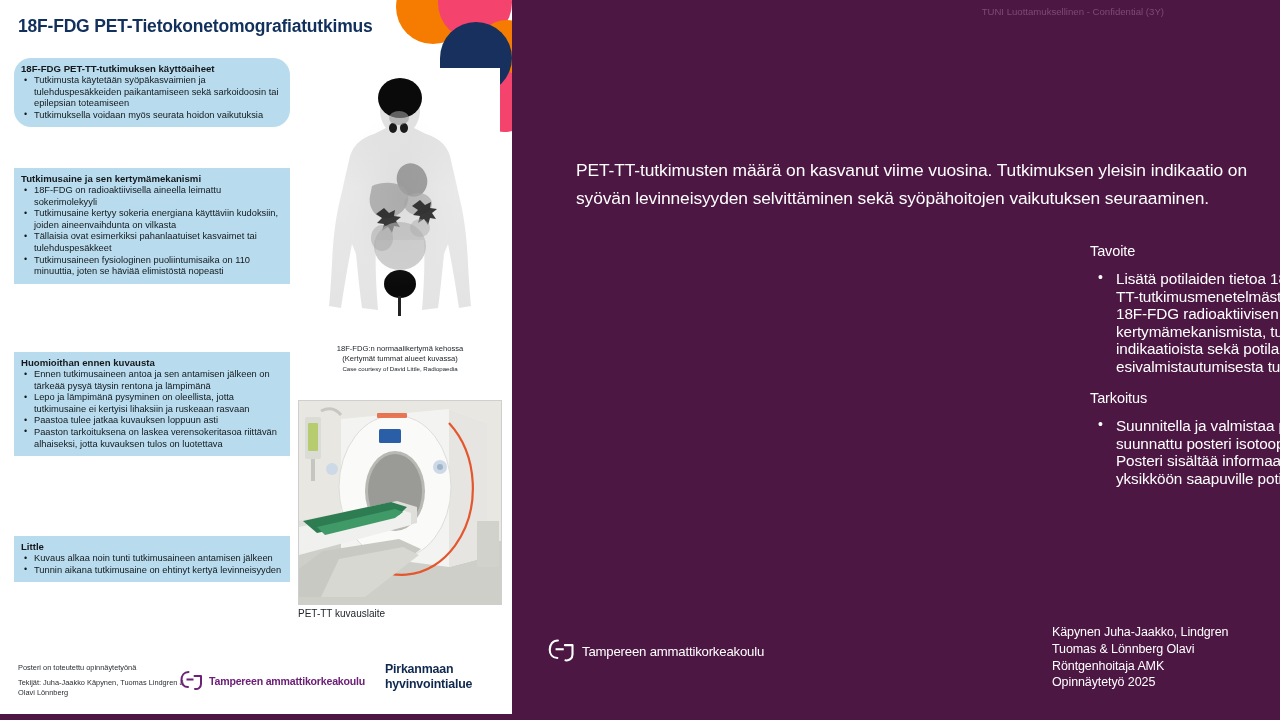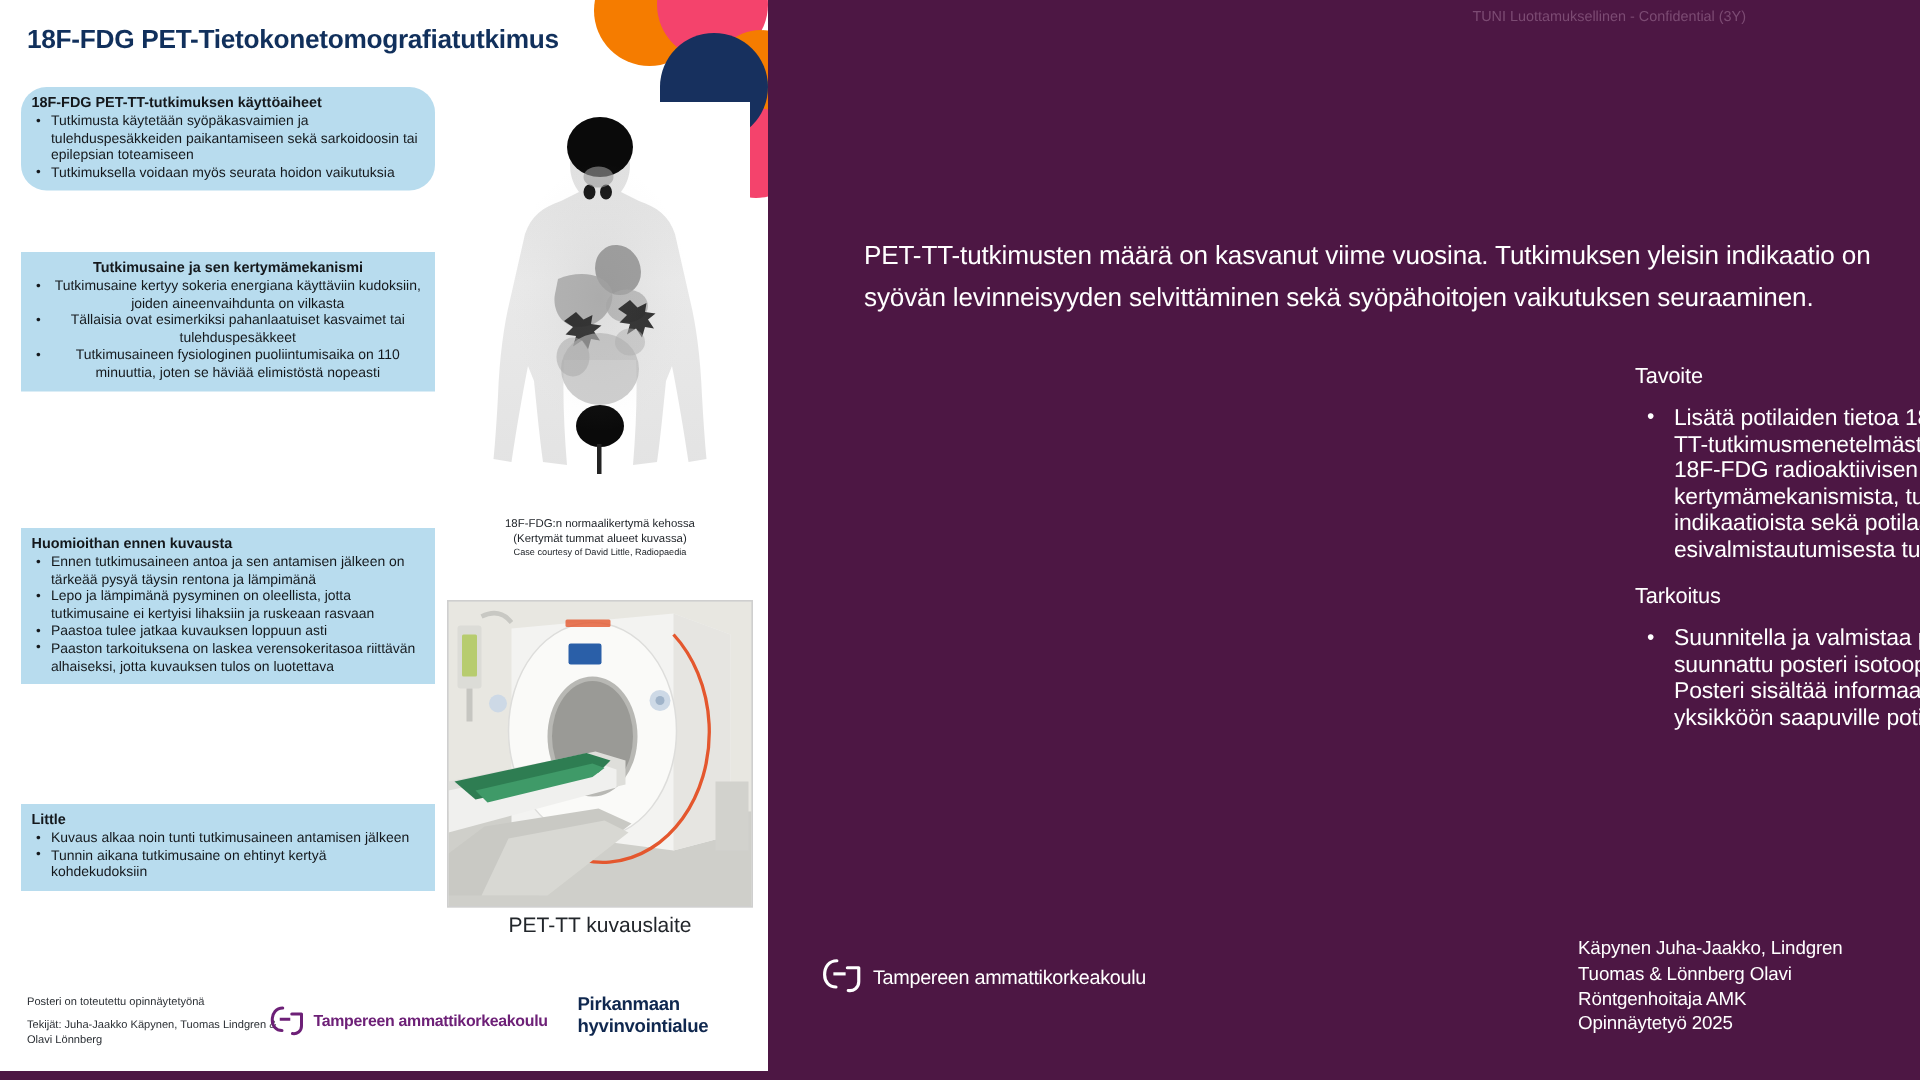--- a/index.html
+++ b/index.html
@@ -47,21 +47,21 @@
     position: relative;
     font-size: 9.3px; line-height: 11.6px;
     padding-left: 13px; margin-bottom: 0px;
   }
   .infobox li::before {
     content: "\2022"; position: absolute; left: 3px; top: -0.5px;
     font-size: 9px;
   }
 
   #box1 { left: 14px; top: 58px;  width: 276px; border-radius: 17px; }
-  #box2 { left: 14px; top: 168px; width: 276px; text-align: center; }
+  #box2 { left: 14px; top: 168px; width: 276px; }
   #box3 { left: 14px; top: 352px; width: 276px; }
   #box4 { left: 14px; top: 536px; width: 276px; }
 
   
   #pet-fig { position: absolute; left: 300px; top: 68px; width: 200px; height: 318px; }
   #pet-img {
     position: absolute; left: 0; top: 0; width: 200px; height: 272px;
     background: #ffffff;
     overflow: hidden;
   }
@@ -75,21 +75,21 @@
 
   
   #ct-fig { position: absolute; left: 298px; top: 400px; width: 204px; height: 228px; }
   #ct-img {
     position: absolute; left: 0; top: 0; width: 204px; height: 205px;
     background: #d9d9d6; overflow: hidden;
     border: 1px solid #cfcfcf;
   }
   #ct-caption {
     position: absolute; left: 0; top: 208px; width: 204px;
-    text-align: center; font-size: 14px; color: #22262b;
+    text-align: left; font-size: 10px; color: #22262b;
   }
 
   
   #poster-foot { position: absolute; left: 18px; top: 662px; width: 180px; color: #2a2e33; }
   #poster-foot .f1 { font-size: 7.4px; line-height: 11px; margin-bottom: 5px; }
   #poster-foot .f2 { font-size: 7.4px; line-height: 10px; }
 
   #logo-tamk-poster {
     position: absolute; left: 180px; top: 670px;
     display: flex; align-items: center; gap: 5px;
@@ -178,41 +178,42 @@
       <h3>18F-FDG PET-TT-tutkimuksen käyttöaiheet</h3>
       <ul>
         <li>Tutkimusta käytetään syöpäkasvaimien ja tulehduspesäkkeiden paikantamiseen sekä sarkoidoosin tai epilepsian toteamiseen</li>
         <li>Tutkimuksella voidaan myös seurata hoidon vaikutuksia</li>
       </ul>
     </div>
 
     <div class="infobox" id="box2">
       <h3>Tutkimusaine ja sen kertymämekanismi</h3>
       <ul>
+        <li>18F-FDG on radioaktiivisella aineella leimattu sokerimolekyyli</li>
         <li>Tutkimusaine kertyy sokeria energiana käyttäviin kudoksiin, joiden aineenvaihdunta on vilkasta</li>
         <li>Tällaisia ovat esimerkiksi pahanlaatuiset kasvaimet tai tulehduspesäkkeet</li>
         <li>Tutkimusaineen fysiologinen puoliintumisaika on 110 minuuttia, joten se häviää elimistöstä nopeasti</li>
       </ul>
     </div>
 
     <div class="infobox" id="box3">
       <h3>Huomioithan ennen kuvausta</h3>
       <ul>
         <li>Ennen tutkimusaineen antoa ja sen antamisen jälkeen on tärkeää pysyä täysin rentona ja lämpimänä</li>
         <li>Lepo ja lämpimänä pysyminen on oleellista, jotta tutkimusaine ei kertyisi lihaksiin ja ruskeaan rasvaan</li>
         <li>Paastoa tulee jatkaa kuvauksen loppuun asti</li>
         <li>Paaston tarkoituksena on laskea verensokeritasoa riittävän alhaiseksi, jotta kuvauksen tulos on luotettava</li>
       </ul>
     </div>
 
     <div class="infobox" id="box4">
       <h3>Little</h3>
       <ul>
         <li>Kuvaus alkaa noin tunti tutkimusaineen antamisen jälkeen</li>
-        <li>Tunnin aikana tutkimusaine on ehtinyt kertyä kohdekudoksiin</li>
+        <li>Tunnin aikana tutkimusaine on ehtinyt kertyä levinneisyyden</li>
       </ul>
     </div>
 
     <div id="pet-fig">
       <div id="pet-img">
         <svg width="200" height="272" viewBox="0 0 200 272">
           <defs>
             <radialGradient id="soft" cx="50%" cy="50%" r="50%">
               <stop offset="0%" stop-color="#8a8a8a" stop-opacity="0.75"></stop>
               <stop offset="100%" stop-color="#cfcfcf" stop-opacity="0"></stop>

